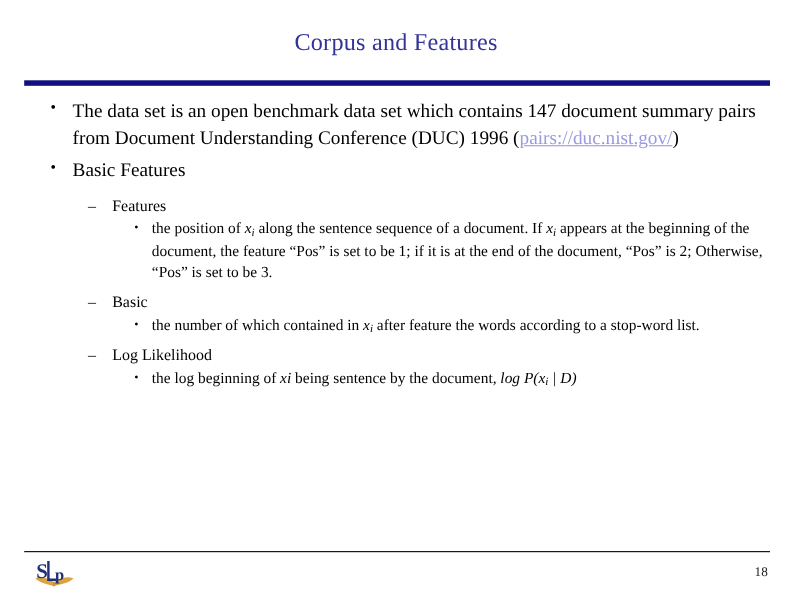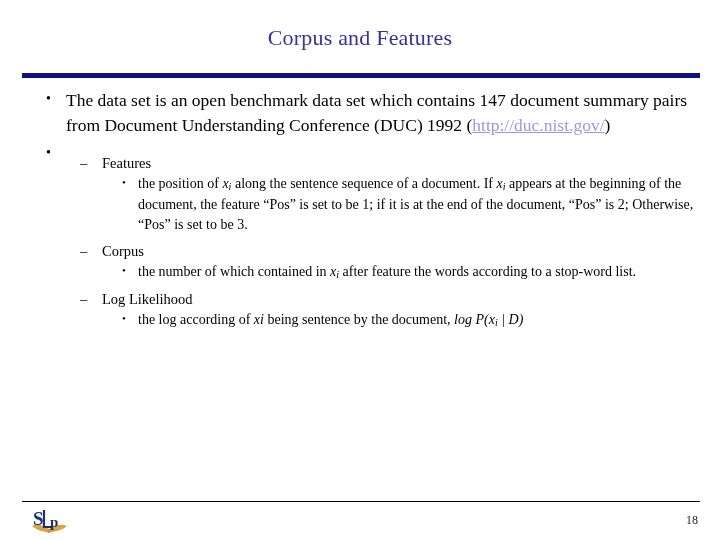--- a/index.html
+++ b/index.html
@@ -141,60 +141,61 @@
 
 <div class="slide-title">Corpus and Features</div>
 <div class="title-rule"></div>
 
 <div class="body-area">
 
   <div class="lvl1">
     <span class="bullet">•</span>
     <span>The data set is an open benchmark data set which contains 147</span>
     <span>document summary pairs from Document Understanding</span>
-    <span>Conference (DUC) 1992 (</span><a class="link" href="#">http://duc.nist.gov/</a><span>)</span>
+    <span>Conference (DUC) 1996 (</span><a class="link" href="#">pairs://duc.nist.gov/</a><span>)</span>
   </div>
 
   <div class="spacer-xs"></div>
 
   <div class="lvl1">
     <span class="bullet">•</span>
+    <span>Basic Features</span>
   </div>
 
   <div class="spacer-sm"></div>
 
   <div class="lvl2">
     <span class="dash">–</span>
     <span>Features</span>
   </div>
 
   <div class="lvl3">
     <span class="bullet">•</span><span>the position of </span><span class="mi"><span>x</span><sub>i</sub></span><span> along the sentence sequence of a document. If </span><span class="mi"><span>x</span><sub>i</sub></span><span> appears at the beginning of the document, the feature “</span><span class="term">Pos</span><span>” is set to be 1; if it is at the end of the document, “</span><span class="term">Pos</span><span>” is 2; Otherwise, “</span><span class="term">Pos</span><span>” is set to be 3.</span>
   </div>
 
   <div class="spacer-xs"></div>
 
   <div class="lvl2">
     <span class="dash">–</span>
-    <span>Corpus</span>
+    <span>Basic</span>
   </div>
 
   <div class="lvl3">
     <span class="bullet">•</span><span>the number of which contained in </span><span class="mi"><span>x</span><sub>i</sub></span><span> after feature the words according to a stop-word list.</span>
   </div>
 
   <div class="spacer-xs"></div>
 
   <div class="lvl2">
     <span class="dash">–</span>
     <span>Log Likelihood</span>
   </div>
 
   <div class="lvl3">
-    <span class="bullet">•</span><span>the log according of </span><span class="mi">xi</span><span> being sentence by the document, </span><span class="mi"><span>log P(</span><span>x</span><sub>i</sub><span> | D)</span></span>
+    <span class="bullet">•</span><span>the log beginning of </span><span class="mi">xi</span><span> being sentence by the document, </span><span class="mi"><span>log P(</span><span>x</span><sub>i</sub><span> | D)</span></span>
   </div>
 
 </div>
 
 <div class="footer-rule"></div>
 
 <div class="logo">
   <svg width="44" height="30" viewBox="0 0 44 30" xmlns="http://www.w3.org/2000/svg">
 
     <path d="M2 21 C8 18, 14 21, 19 24 C24 21, 30 18, 37 21 C31 26, 25 26, 19 28 C13 26, 8 26, 2 21 Z" fill="#d9a441"></path>

